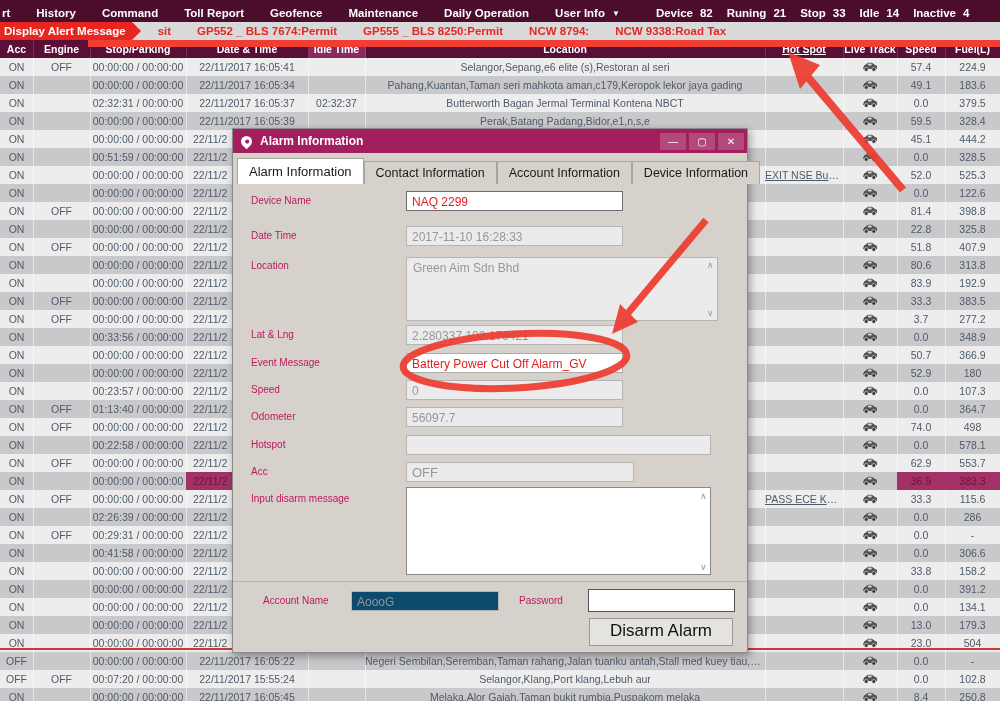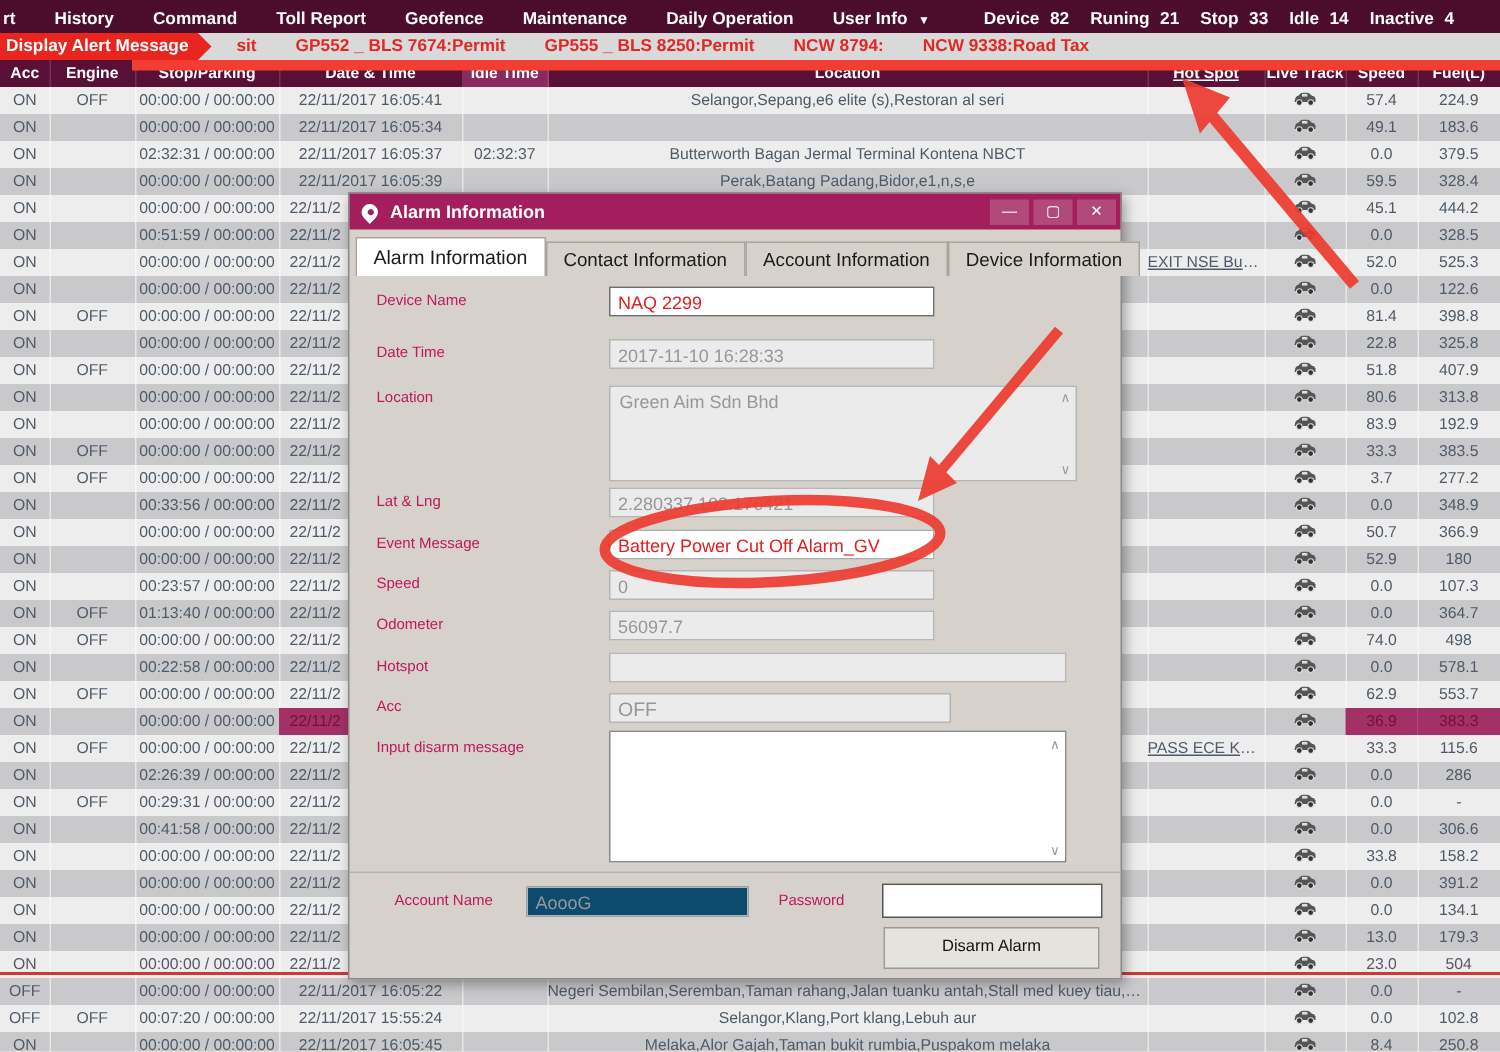--- a/index.html
+++ b/index.html
@@ -67,21 +67,21 @@
           box-sizing:border-box;white-space:nowrap;overflow:hidden;}
   .ro{background:#EBEBEB;border:1px solid #B5B5B5;color:#979797;}
   .ed{background:#fff;border:1px solid #6E6E6E;color:#E02020;}
   .edl{background:#fff;border:1px solid #ABABAB;color:#E02020;}
   .tarea{position:absolute;box-sizing:border-box;font-size:12px;padding:3px 6px;}
   .ta-ro{background:#EBEBEB;border:1px solid #B5B5B5;color:#979797;}
   .ta-ed{background:#fff;border:1px solid #8A8A8A;color:#333;}
   .scr{position:absolute;color:#9a9a9a;font-size:9px;line-height:9px;}
   .msep{position:absolute;left:0px;top:452px;width:100%;border-top:1px solid #B5B2AC;}
   .dbtn{position:absolute;left:356px;top:489px;width:142px;height:26px;background:#E5E3DE;
-        border:1px solid #9A9A9A;font-size:11px;color:#111;text-align:center;line-height:24px;}
+        border:1px solid #9A9A9A;font-size:17px;color:#111;text-align:center;line-height:24px;}
 
   
   .overlay{position:absolute;left:0;top:0;width:1000px;height:701px;z-index:50;pointer-events:none;}
 </style>
 </head>
 <body>
 
 <div class="menubar">
   <span class="mi">rt</span>
   <span class="mi">History</span>
@@ -148,20 +148,21 @@
     </div>
     <div class="gc c-spd">57.4</div>
     <div class="gc c-fuel">224.9</div>
   </div>
     <div class="grow dark" style="top: 76px;">
     <div class="gc c-acc">ON</div>
     <div class="gc c-eng"></div>
     <div class="gc c-stop">00:00:00 / 00:00:00</div>
     <div class="gc c-date">22/11/2017 16:05:34</div>
     <div class="gc c-idle"></div>
+    <div class="gc c-loc">Pahang,Kuantan,Taman seri mahkota aman,c179,Keropok lekor jaya gading</div>
     <div class="gc c-hot"></div>
     <div class="gc c-trk">
       <svg class="car" width="16" height="10" viewBox="0 0 16 10">
         <path d="M1 7 L1.6 4.4 Q2 3 3.5 2.8 L5 1.4 Q5.6 .8 6.6 .8 L9.4 .8 Q10.4 .8 11 1.4 L12.6 2.8 Q14.6 3 15 4.6 L15 7 Z" fill="#555"></path>
         <rect x="6" y="1.6" width="3.6" height="1.8" fill="#ddd"></rect>
         <circle cx="4.2" cy="7.4" r="1.9" fill="#333" stroke="#ddd" stroke-width="0.7"></circle>
         <circle cx="11.8" cy="7.4" r="1.9" fill="#333" stroke="#ddd" stroke-width="0.7"></circle>
       </svg>
     </div>
     <div class="gc c-spd">49.1</div>

